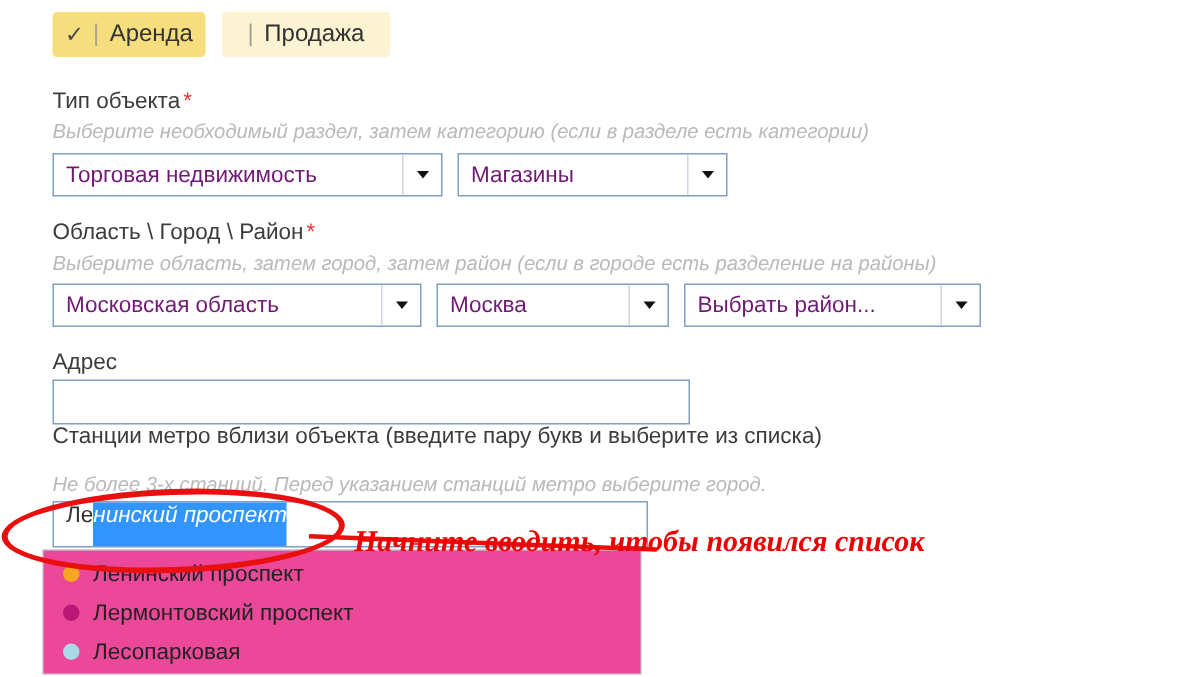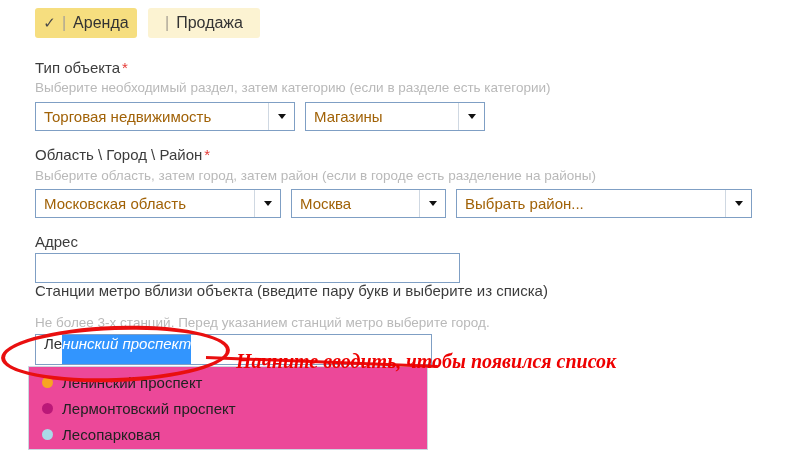--- a/index.html
+++ b/index.html
@@ -13,36 +13,36 @@
   .tabs{position:absolute;left:35px;top:8px;display:flex;gap:11px;}
   .tab{height:30px;display:flex;align-items:center;justify-content:center;
        border-radius:3px;font-size:16px;color:#333;cursor:pointer;}
   .tab.active{width:102px;background:#f6de7f;}
   .tab.inactive{width:112px;background:#fcf3d2;}
   .tab .check{font-size:15px;color:#4a4a4a;margin-right:6px;}
   .tab .sep{color:#a8a295;margin-right:7px;}
   
   .label{position:absolute;left:35px;font-size:15px;color:#3c3c3c;white-space:nowrap;}
   .req{color:#e53935;margin-left:2px;}
-  .hint{position:absolute;left:35px;font-size:13.5px;color:#b9b9b9;white-space:nowrap;}
+  .hint{position:absolute;left:35px;font-size:13.5px;color:#b9b9b9;white-space:nowrap;font-style:italic;}
   .l1{top:59px}.h1{top:80px}
   .l2{top:146px}.h2{top:168px}
   .l3{top:233px}
   .l4{top:282px}.h4{top:315px}
   
   .row{position:absolute;left:35px;display:flex;gap:10px;}
   .row1{top:102px}.row2{top:189px}
   .select{height:29px;box-sizing:border-box;border:1px solid #7f9fc4;background:#fff;
           display:flex;align-items:center;cursor:pointer;}
-  .select .val{flex:1;padding:0 8px;font-size:15px;color:#a16207;white-space:nowrap;overflow:hidden;}
+  .select .val{flex:1;padding:0 8px;font-size:15px;color:#701a75;white-space:nowrap;overflow:hidden;}
   .select .arr{width:25px;align-self:stretch;border-left:1px solid #cfd8e2;
                display:flex;align-items:center;justify-content:center;}
   .tri{width:0;height:0;border-left:4px solid transparent;border-right:4px solid transparent;
        border-top:5px solid #111;}
-  .w260{width:260px}.w180{width:180px}.w310{width:246px}.w155{width:155px}.w245{width:296px}
+  .w260{width:260px}.w180{width:180px}.w310{width:246px}.w155{width:155px}.w245{width:198px}
   
   .text-input{position:absolute;left:35px;box-sizing:border-box;border:1px solid #7f9fc4;
               background:#fff;font-size:15px;font-family:"Liberation Sans",sans-serif;}
   .addr{top:253px;width:425px;height:30px;padding:0 8px;outline:none;}
   .metro-input{top:334px;width:397px;height:31px;display:flex;
                padding-left:8px;cursor:text;}
   .selhl{background:#3295fe;color:#fff;}
   
   .suggest{position:absolute;left:28px;top:366px;width:398px;background:#ec4899;
            border:1px solid #ccd6e0;padding:2px 0;}

